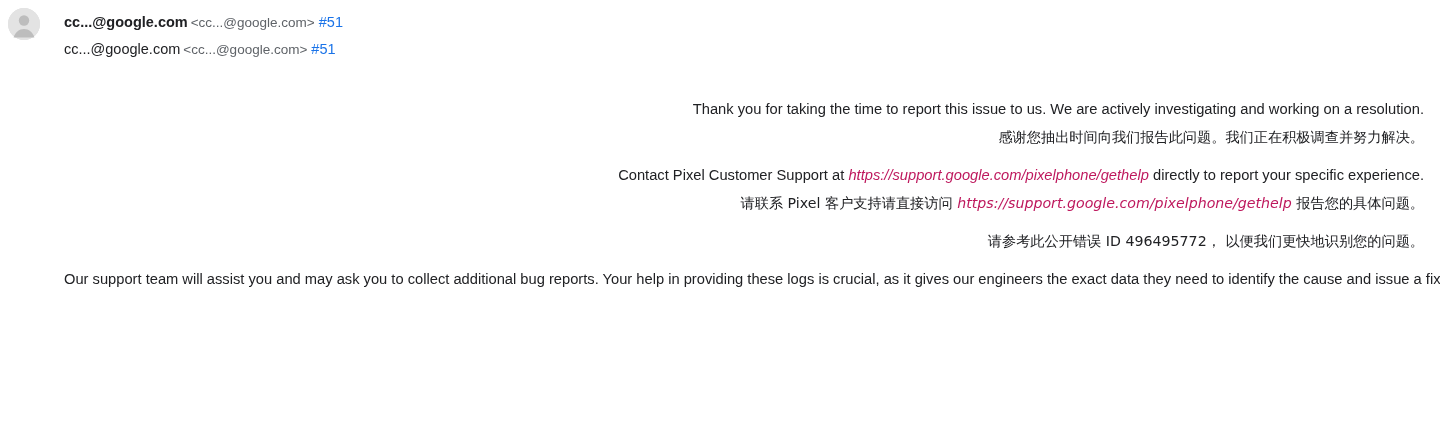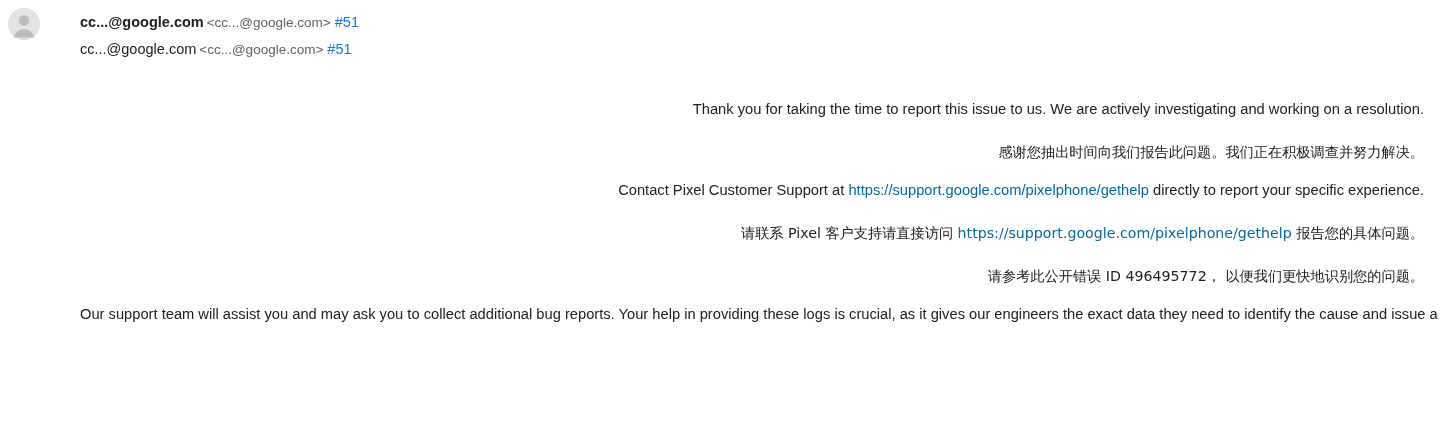--- a/index.html
+++ b/index.html
@@ -9,21 +9,21 @@
   }
   body {
     width: 1440px;
     height: 423px;
     font-family: "Liberation Sans", sans-serif;
     color: #202124;
     overflow: hidden;
   }
   .comment {
     position: relative;
-    padding: 10px 0 0 16px;
+    padding: 10px 0 0 0;
   }
   .avatar {
     position: absolute;
     left: 8px;
     top: 8px;
     width: 32px;
     height: 32px;
     border-radius: 50%;
     background: #e0e0e0;
   }
@@ -70,27 +70,27 @@
   .para {
     margin-bottom: 10px;
   }
   .line {
     white-space: nowrap;
   }
   .bold {
     font-weight: normal;
   }
   a.link {
-    color: #0369a1;
+    color: #be185d;
     text-decoration: none;
+    font-style: italic;
   }
   .cjk {
     font-family: "DejaVu Sans", "Liberation Sans", sans-serif;
     font-size: 14.2px;
-    margin-top: 15px;
   }
 </style>
 </head>
 <body>
 
 <div class="comment">
 
   <div class="avatar">
     <svg width="32" height="32" viewBox="0 0 32 32" aria-hidden="true">
       <circle cx="16" cy="16" r="16" fill="#e3e3e3"></circle>

